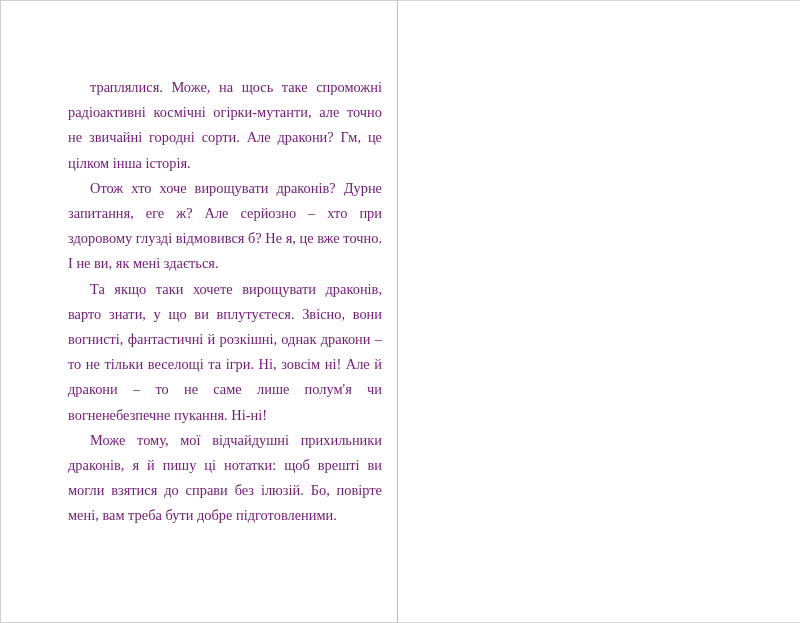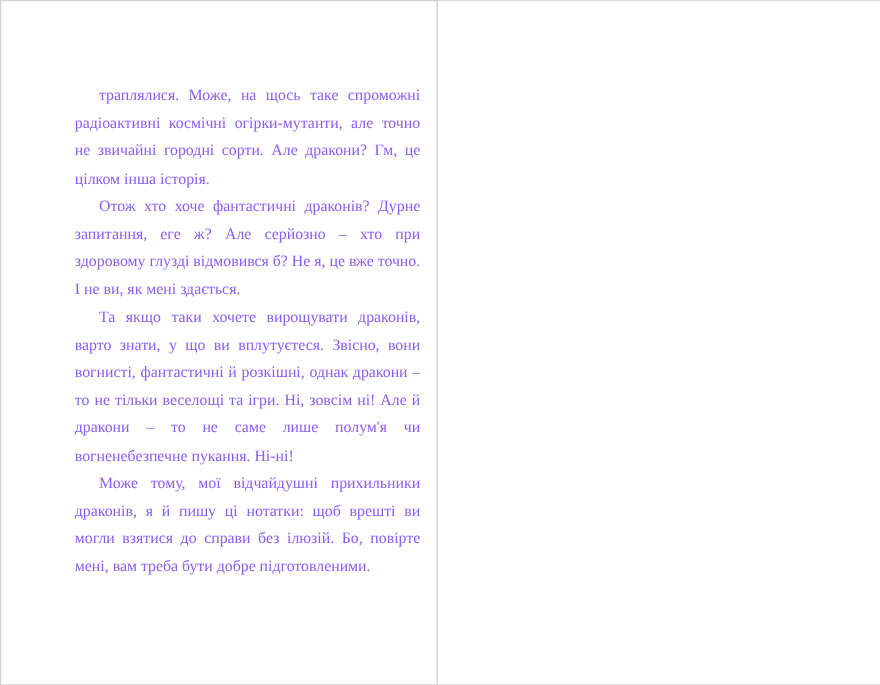--- a/index.html
+++ b/index.html
@@ -42,21 +42,21 @@
     height: 623px;
     border-top: 1px solid #d8d8d8;
     border-bottom: 1px solid #d8d8d8;
   }
 
   
   .textblock {
     position: absolute;
     font-size: 14.4px;
     line-height: 25.2px;
-    color: #8b5cf6;
+    color: #701a75;
     text-align: justify;
     text-justify: inter-word;
     hyphens: manual;
   }
   .textblock p {
     margin: 0;
     text-indent: 22px;
   }
 
   .left-text {
@@ -67,21 +67,21 @@
 </style>
 </head>
 <body>
 
 <div class="spread">
 
   <div class="page page-left">
 
     <div class="textblock left-text">
       <p>траплялися. Може, на щось таке спроможні радіоактивні космічні огірки-мутанти, але точно не звичайні городні сорти. Але дракони? Гм, це цілком інша історія.</p>
-      <p>Отож хто хоче фантастичні драконів? Дурне запитання, еге ж? Але серйозно – хто при здоровому глузді відмовився б? Не я, це вже точно. І не ви, як мені здається.</p>
+      <p>Отож хто хоче вирощувати драконів? Дурне запитання, еге ж? Але серйозно – хто при здоровому глузді відмовився б? Не я, це вже точно. І не ви, як мені здається.</p>
       <p>Та якщо таки хочете вирощувати драконів, варто знати, у що ви вплутуєтеся. Звісно, вони вогнисті, фантастичні й розкішні, однак дракони – то не тільки веселощі та ігри. Ні, зовсім ні! Але й дракони – то не саме лише полум'я чи вогненебезпечне пукання. Ні-ні!</p>
       <p>Може тому, мої відчайдушні прихильники драконів, я й пишу ці нотатки: щоб врешті ви могли взятися до справи без ілюзій. Бо, повірте мені, вам треба бути добре підготовленими.</p>
     </div>
 
   </div>
 
   <div class="page page-right">
 
     
     

